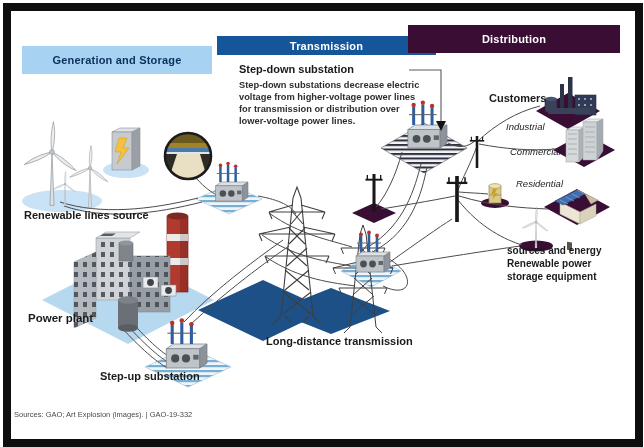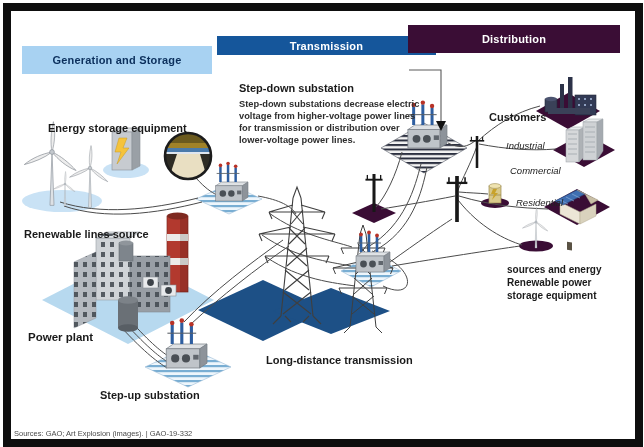--- a/index.html
+++ b/index.html
@@ -1,21 +1,21 @@
 <!DOCTYPE html>
 <html><head>
 <meta charset="utf-8">
 <style>
   html,body{margin:0;padding:0;background:#e9e9e9;}
   .screenshot{position:relative;width:644px;height:447px;background:#ffffff;overflow:hidden;
     font-family:"Liberation Sans", sans-serif;}
   .frame{position:absolute;left:3px;top:3px;width:624px;height:428px;border:8px solid #0e0e0e;
     pointer-events:none;z-index:50;}
   .art{position:absolute;left:0;top:0;z-index:1;}
-  .txt{position:absolute;z-index:10;color:#1a1a1a;white-space:nowrap;margin-top:19px;}
+  .txt{position:absolute;z-index:10;color:#1a1a1a;white-space:nowrap;}
   .banner{position:absolute;z-index:10;display:flex;align-items:center;justify-content:center;
     font-weight:bold;font-size:11px;letter-spacing:.2px;}
   .b-gen{left:22px;top:46px;width:190px;height:28px;background:#a8d2f2;color:#0b2f5c;}
   .b-trans{left:217px;top:36px;width:219px;height:19px;background:#15569b;color:#ffffff;}
   .b-dist{left:408px;top:25px;width:212px;height:28px;background:#3a0d35;color:#ffffff;}
   .h1{font-weight:bold;font-size:11px;}
   .h1b{font-weight:bold;font-size:10px;line-height:13px;}
   .desc{font-size:9.3px;line-height:12px;color:#2e2e2e;font-weight:bold;}
   .desc2{font-size:9.3px;line-height:13px;color:#2e2e2e;}
   .ital{font-style:italic;font-size:9.5px;color:#222;}
@@ -254,21 +254,20 @@
   <div class="banner b-dist">Distribution</div>
 
   <div class="txt h1" style="left:239px;top:63px;">Step-down substation</div>
   <div class="txt" style="left:239px;top:79px;">
     <div class="desc">Step-down substations decrease electric</div>
     <div class="desc">voltage from higher-voltage power lines</div>
     <div class="desc">for transmission or distribution over</div>
     <div class="desc">lower-voltage power lines.</div>
   </div>
 
-  <div class="txt h1" style="left:48px;top:103px;">Energy storage equipment</div>
   <div class="txt h1" style="left:24px;top:209px;">Renewable lines source</div>
   <div class="txt h1" style="left:28px;top:312px;font-size:11.5px;">Power plant</div>
 
   <div class="txt h1" style="left:100px;top:370px;">Step-up substation</div>
 
   <div class="txt h1" style="left:266px;top:335px;">Long-distance transmission</div>
 
   <div class="txt h1" style="left:489px;top:92px;">Customers</div>
   <div class="txt ital" style="left:506px;top:121px;">Industrial</div>
   <div class="txt ital" style="left:510px;top:146px;">Commercial</div>

